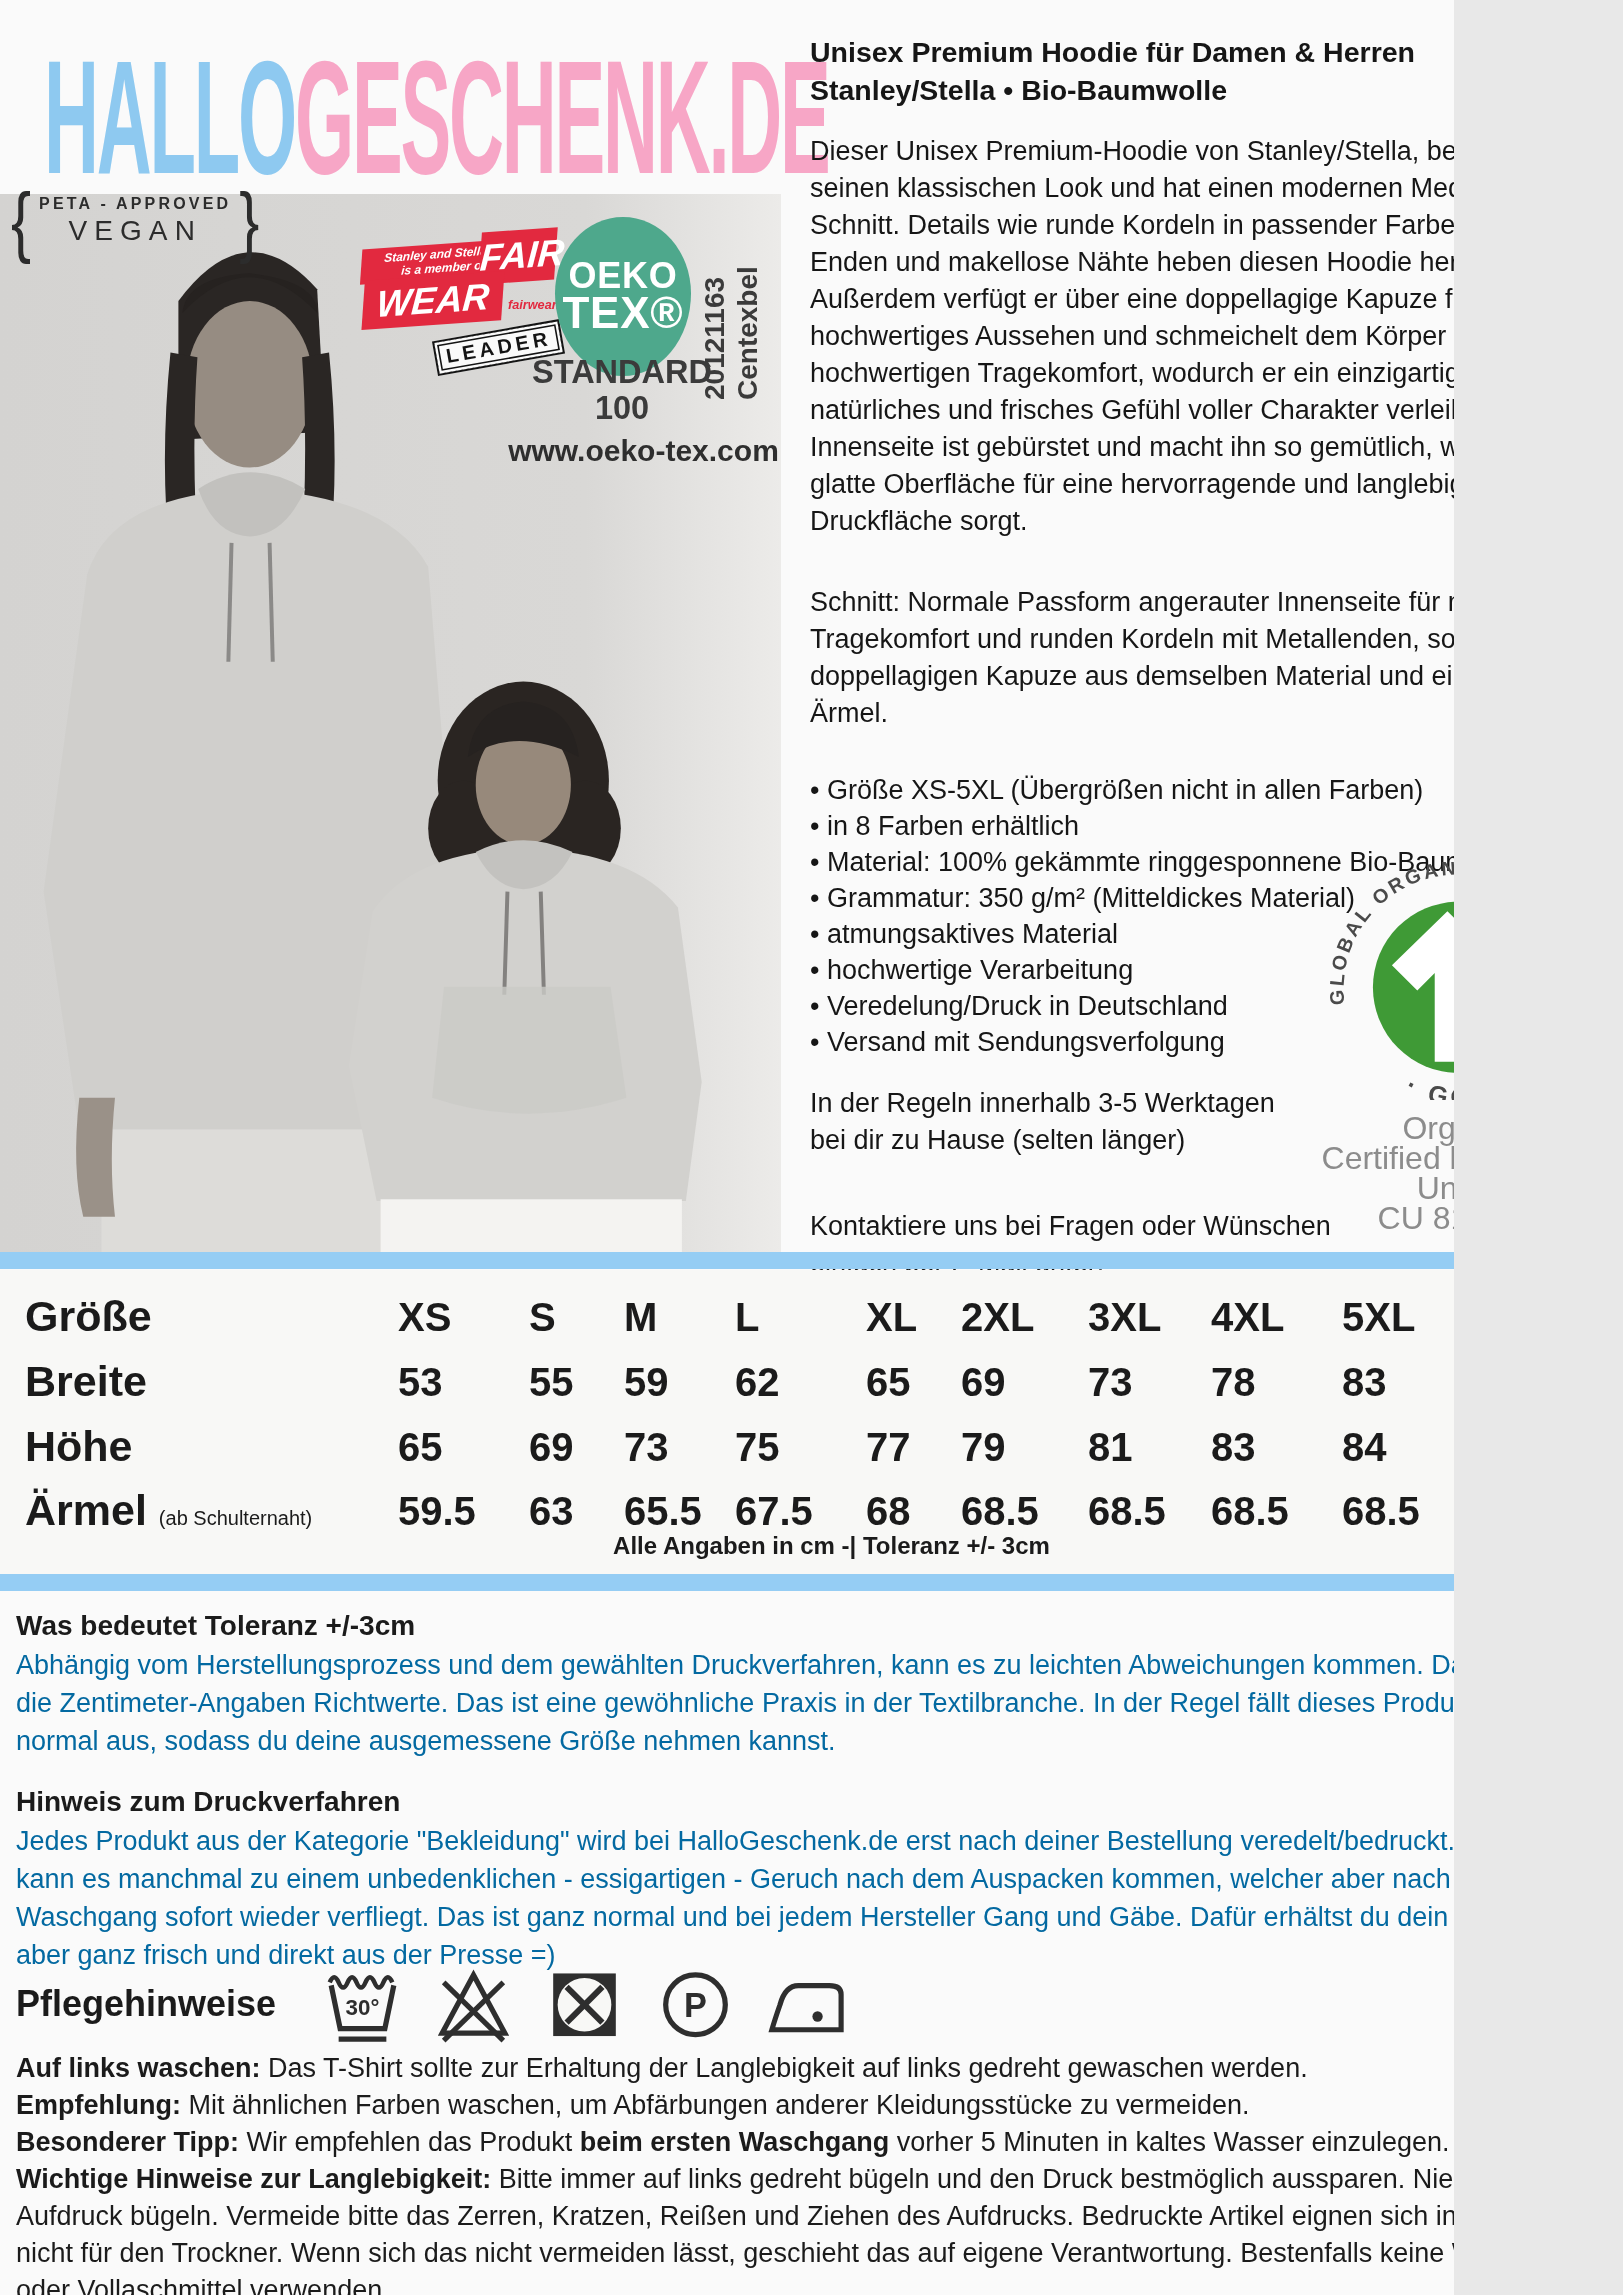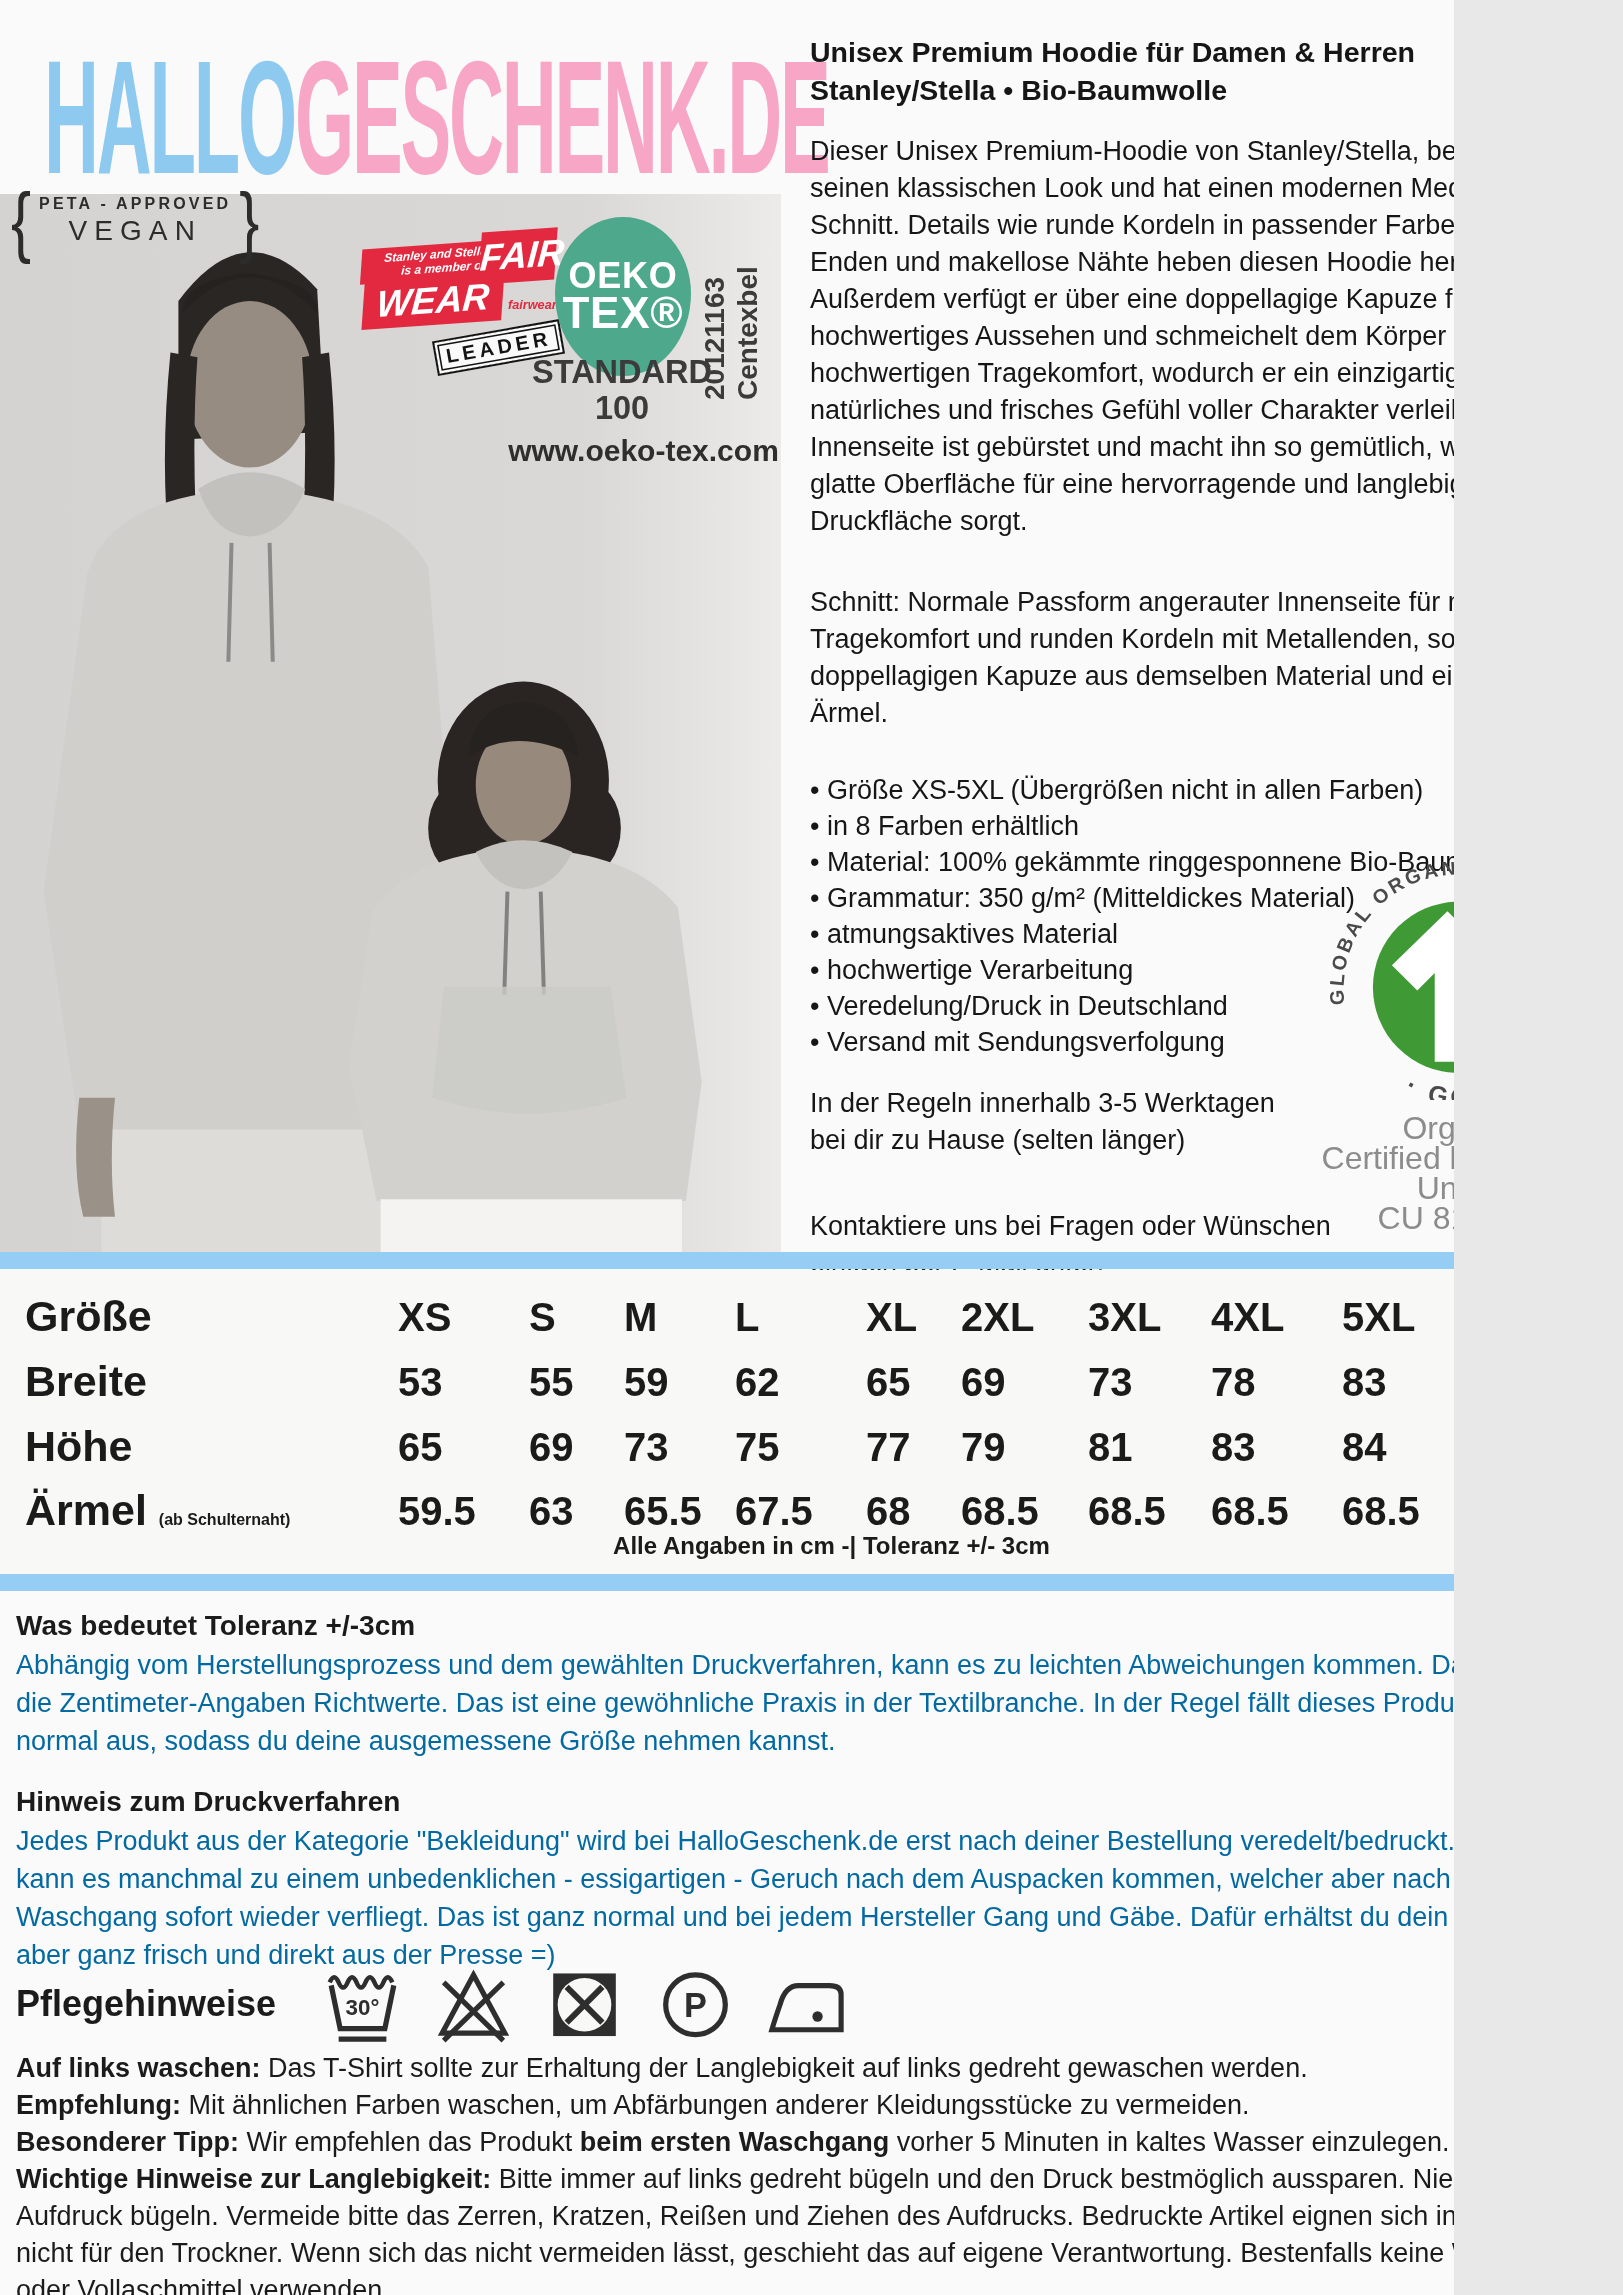--- a/index.html
+++ b/index.html
@@ -71,21 +71,21 @@
   .band { position:absolute; left:0; width:1623px; height:17.4px; background:#95cdf4; }
   .band1 { top:1252px; }
   .band2 { top:1574px; }
 
   
   .table-sec { position:absolute; left:0; top:1270px; width:1623px; height:304px; background:#f8f8f6; }
   .trow { position:absolute; left:25px; right:0; display:grid;
           grid-template-columns:373px 131px 95px 111px 131px 95px 127px 123px 131px auto;
           align-items:baseline; }
   .tlabel { font-weight:800; font-size:43px; }
-  .tlabel .sub { font-weight:700; font-size:16px; letter-spacing:0; }
+  .tlabel .sub { font-weight:400; font-size:20px; letter-spacing:0; }
   .tval { font-weight:800; font-size:40px; }
   .tnote { position:absolute; left:0; top:262px; width:1623px; text-align:center; font-weight:800; font-size:24px;margin-left:20px; }
 
   
   .section { position:absolute; left:16px; width:1588px; }
   .sec-tolerance { top:1606px; }
   .sec-printing { top:1782px; }
   .sec-heading { font-weight:800; font-size:28px; line-height:40px; }
   .sec-body { font-size:27px; line-height:38px; color:#0369a1; }
 

